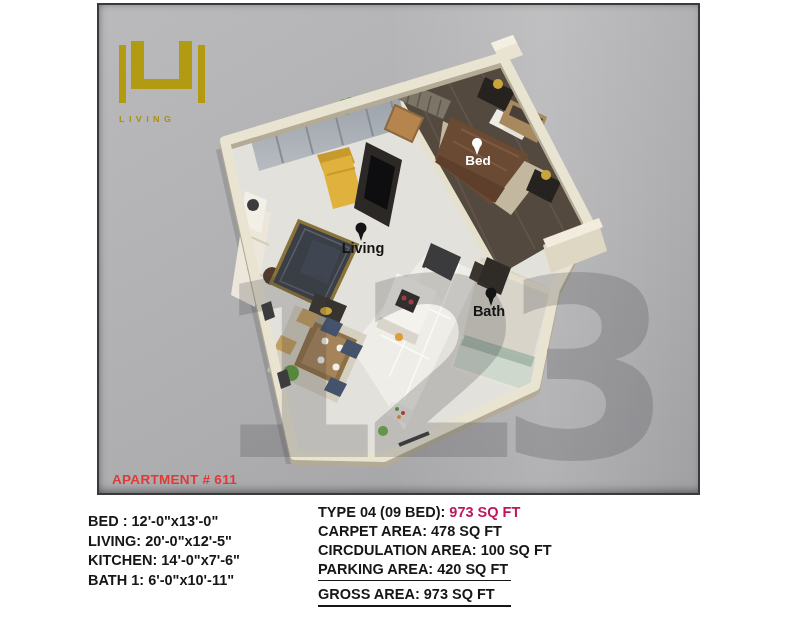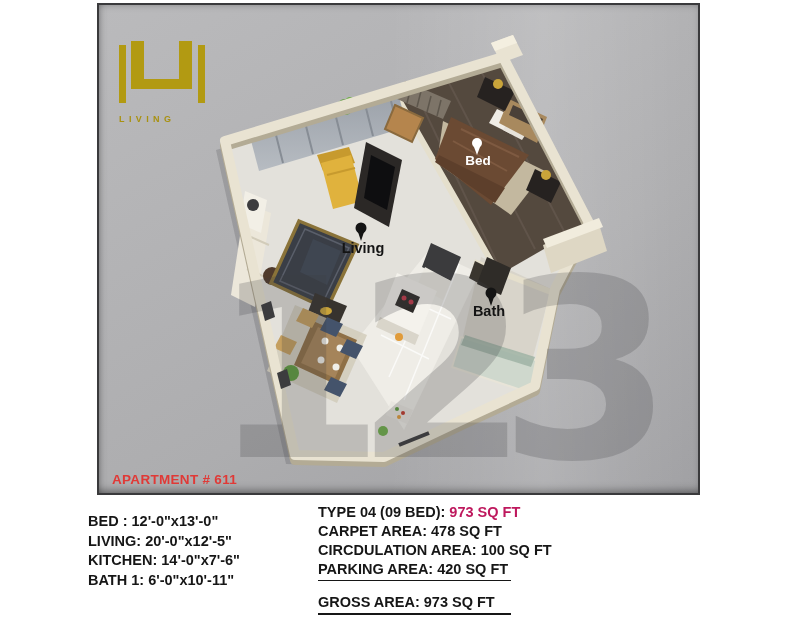--- a/index.html
+++ b/index.html
@@ -23,21 +23,21 @@
   .tbar.l{left:0;} .tbar.r{right:0;}
   .ubar{position:absolute;left:12px;top:0;width:61px;height:48px;box-sizing:border-box;
         border-left:13px solid #b29a12;border-right:13px solid #b29a12;border-bottom:10px solid #b29a12;}
   .brandname{margin-top:9px;font-size:9px;font-weight:bold;letter-spacing:4.4px;color:#a89110;white-space:nowrap;}
   
   .apt-no{position:absolute;left:13px;bottom:6px;font-size:13.5px;font-weight:bold;color:#e03936;letter-spacing:.3px;}
   
   .specs-left{position:absolute;left:88px;top:512px;font-size:14.5px;font-weight:bold;color:#161616;line-height:19.5px;white-space:nowrap;}
   .specs-right{position:absolute;left:318px;top:503px;font-size:14.5px;font-weight:bold;color:#161616;line-height:19px;white-space:nowrap;}
   .red{color:#be185d;}
-  .gross{display:inline-block;border-top:1.5px solid #161616;border-bottom:2px solid #161616;padding:12px 16px 1px 0;margin-top:1px;}
+  .gross{display:inline-block;border-top:1.5px solid #161616;border-bottom:2px solid #161616;padding:4px 16px 1px 0;margin-top:1px;}
 </style>
 </head>
 <body>
 
 <div class="page">
 
   <div class="frame">
 
     <svg viewBox="0 0 599 488" font-family="&quot;Liberation Sans&quot;,sans-serif">
       <defs>

